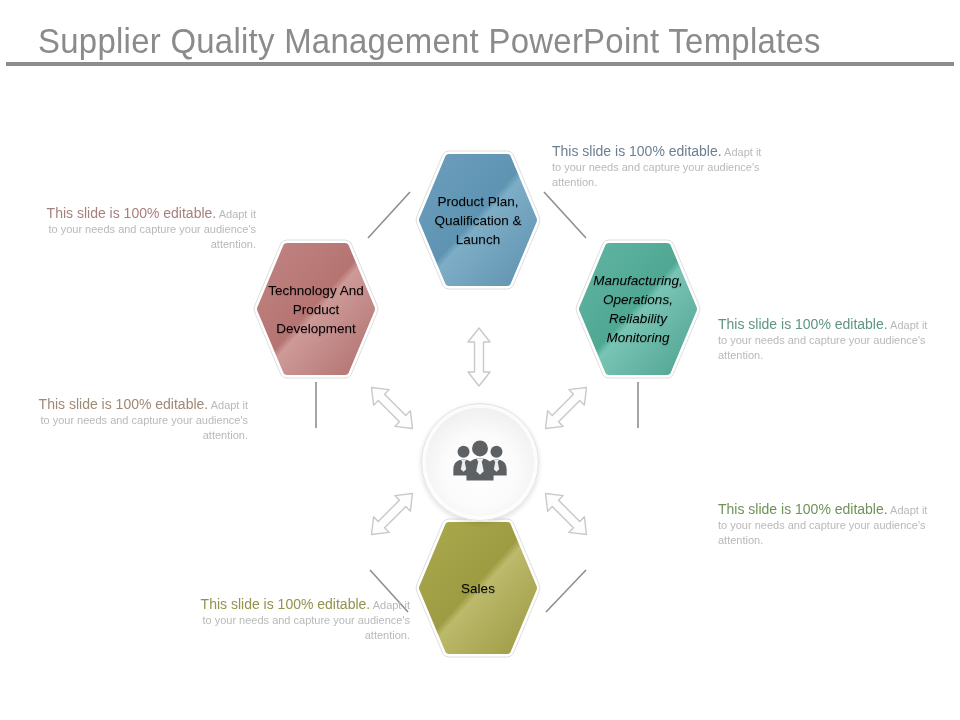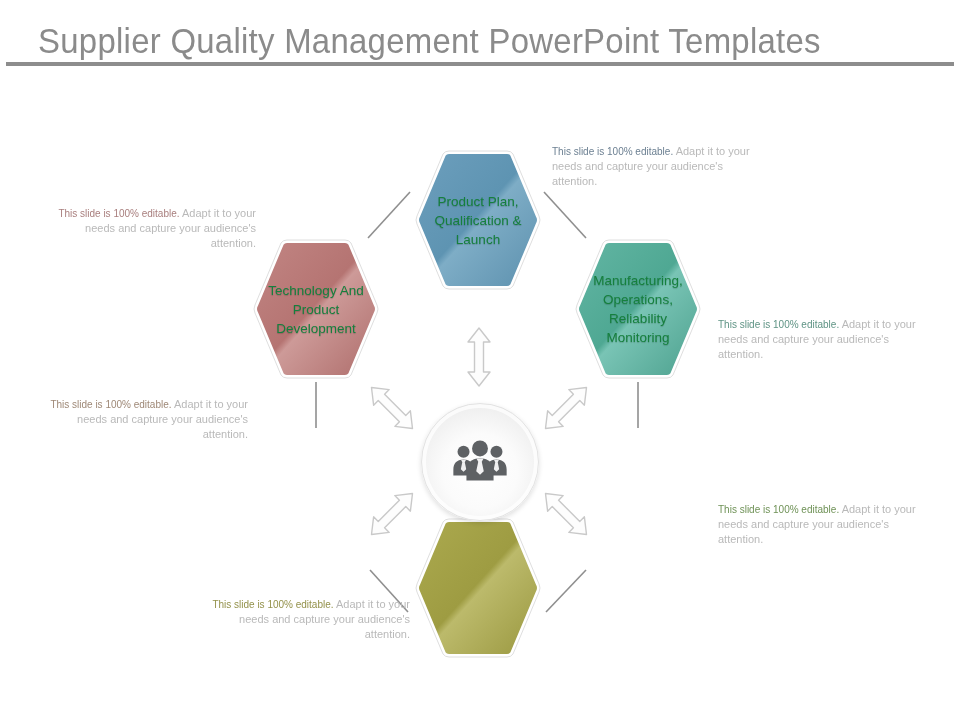--- a/index.html
+++ b/index.html
@@ -56,30 +56,30 @@
   }
   .hex svg { position: absolute; left: 0; top: 0; overflow: visible; }
   .hex-label {
     position: absolute;
     left: 14px; right: 14px;
     top: 0; height: 148px;
     display: flex;
     align-items: center;
     justify-content: center;
     text-align: center;
-    color: #15803d;
+    color: #000000;
     font-size: 13.5px;
     line-height: 19px;
     text-shadow: 0 1px 1px rgba(0,0,0,0.18);
     z-index: 2;
     pointer-events: none;
   }
 
   #hex-product-plan   { left: 412px; top: 76px; }
-  #hex-manufacturing  { left: 572px; top: 165px; }
+  #hex-manufacturing  { left: 572px; top: 165px; font-style: italic; }
   #hex-order-entry    { left: 572px; top: 355px; }
   #hex-sales          { left: 412px; top: 444px; }
   #hex-customer-svc   { left: 250px; top: 355px; }
   #hex-technology     { left: 250px; top: 165px; }
 
   
   #center-node {
     position: absolute;
     left: 421px; top: 333px;
     width: 116px; height: 116px;
@@ -93,21 +93,21 @@
   #team-icon { width: 62px; height: 62px; }
 
   
   .caption {
     position: absolute;
     width: 212px;
     font-size: 11px;
     line-height: 15px;
     z-index: 2;
   }
-  .caption .lead { font-size: 10px; }
+  .caption .lead { font-size: 14px; }
   .caption .rest { color: #b9b9b9; }
   .caption.align-left  { text-align: left; }
   .caption.align-right { text-align: right; }
 
   #cap-product-plan  { left: 552px; top: 74px;  }
   #cap-manufacturing { left: 718px; top: 247px; }
   #cap-order-entry   { left: 718px; top: 432px; }
   #cap-sales         { left: 198px; top: 527px; }
   #cap-customer-svc  { left: 36px;  top: 327px; }
   #cap-technology    { left: 44px;  top: 136px; }
@@ -187,20 +187,21 @@
         <linearGradient id="g-sa" x1="0" y1="0" x2="1" y2="1">
           <stop offset="0%" stop-color="#acaa4f"></stop>
           <stop offset="48%" stop-color="#9e9c42"></stop>
           <stop offset="52%" stop-color="#bcba6b"></stop>
           <stop offset="100%" stop-color="#98963d"></stop>
         </linearGradient>
       </defs>
       <path d="M 37 5 L 95 5 Q 99 5 101 8 L 127 70 Q 129 74 127 78 L 101 140 Q 99 143 95 143 L 37 143 Q 33 143 31 140 L 5 78 Q 3 74 5 70 L 31 8 Q 33 5 37 5 Z" fill="url(#g-sa)" stroke="#ffffff" stroke-width="6" stroke-linejoin="round"></path>
       <path d="M 37 5 L 95 5 Q 99 5 101 8 L 127 70 Q 129 74 127 78 L 101 140 Q 99 143 95 143 L 37 143 Q 33 143 31 140 L 5 78 Q 3 74 5 70 L 31 8 Q 33 5 37 5 Z" fill="none" stroke="#d8d8d8" stroke-width="1" stroke-linejoin="round" opacity="0.85"></path>
     </svg>
+    <div class="hex-label">Sales</div>
   </div>
 
 
   <div class="hex" id="hex-technology">
     <svg width="132" height="148" viewBox="0 0 132 148">
       <defs>
         <linearGradient id="g-te" x1="0" y1="0" x2="1" y2="1">
           <stop offset="0%" stop-color="#c28684"></stop>
           <stop offset="48%" stop-color="#b57472"></stop>
           <stop offset="52%" stop-color="#cd9a98"></stop>

